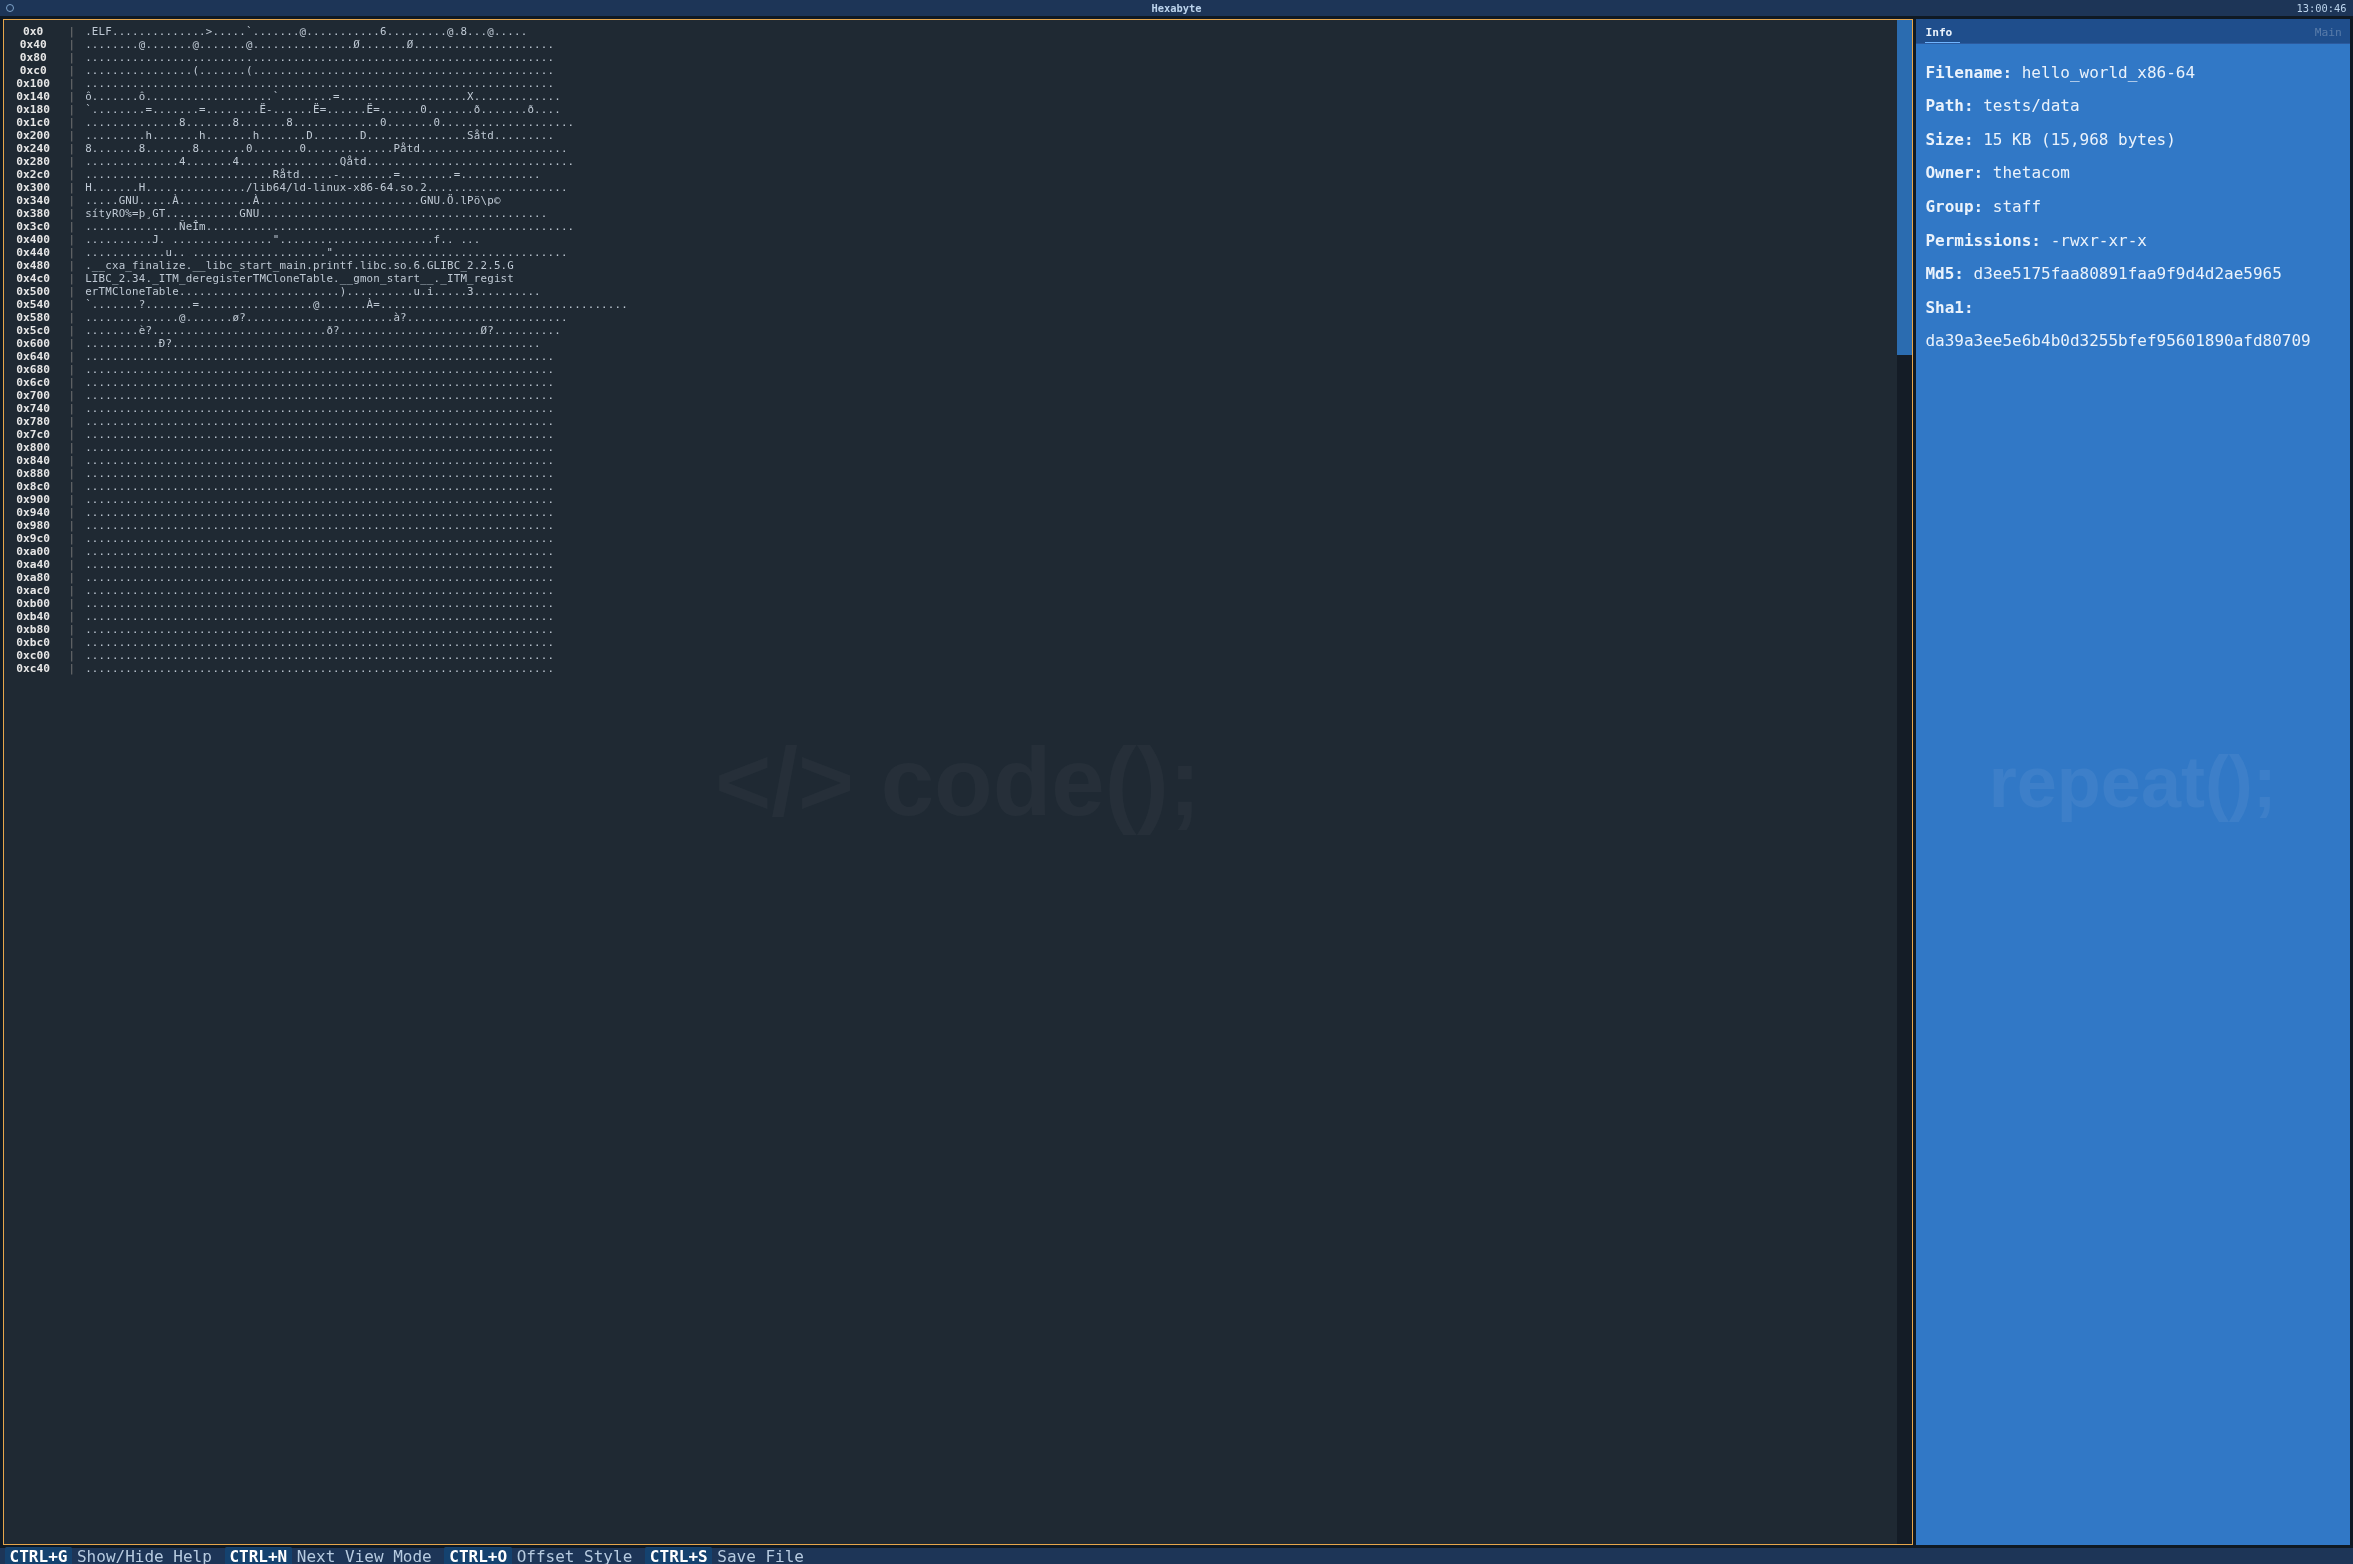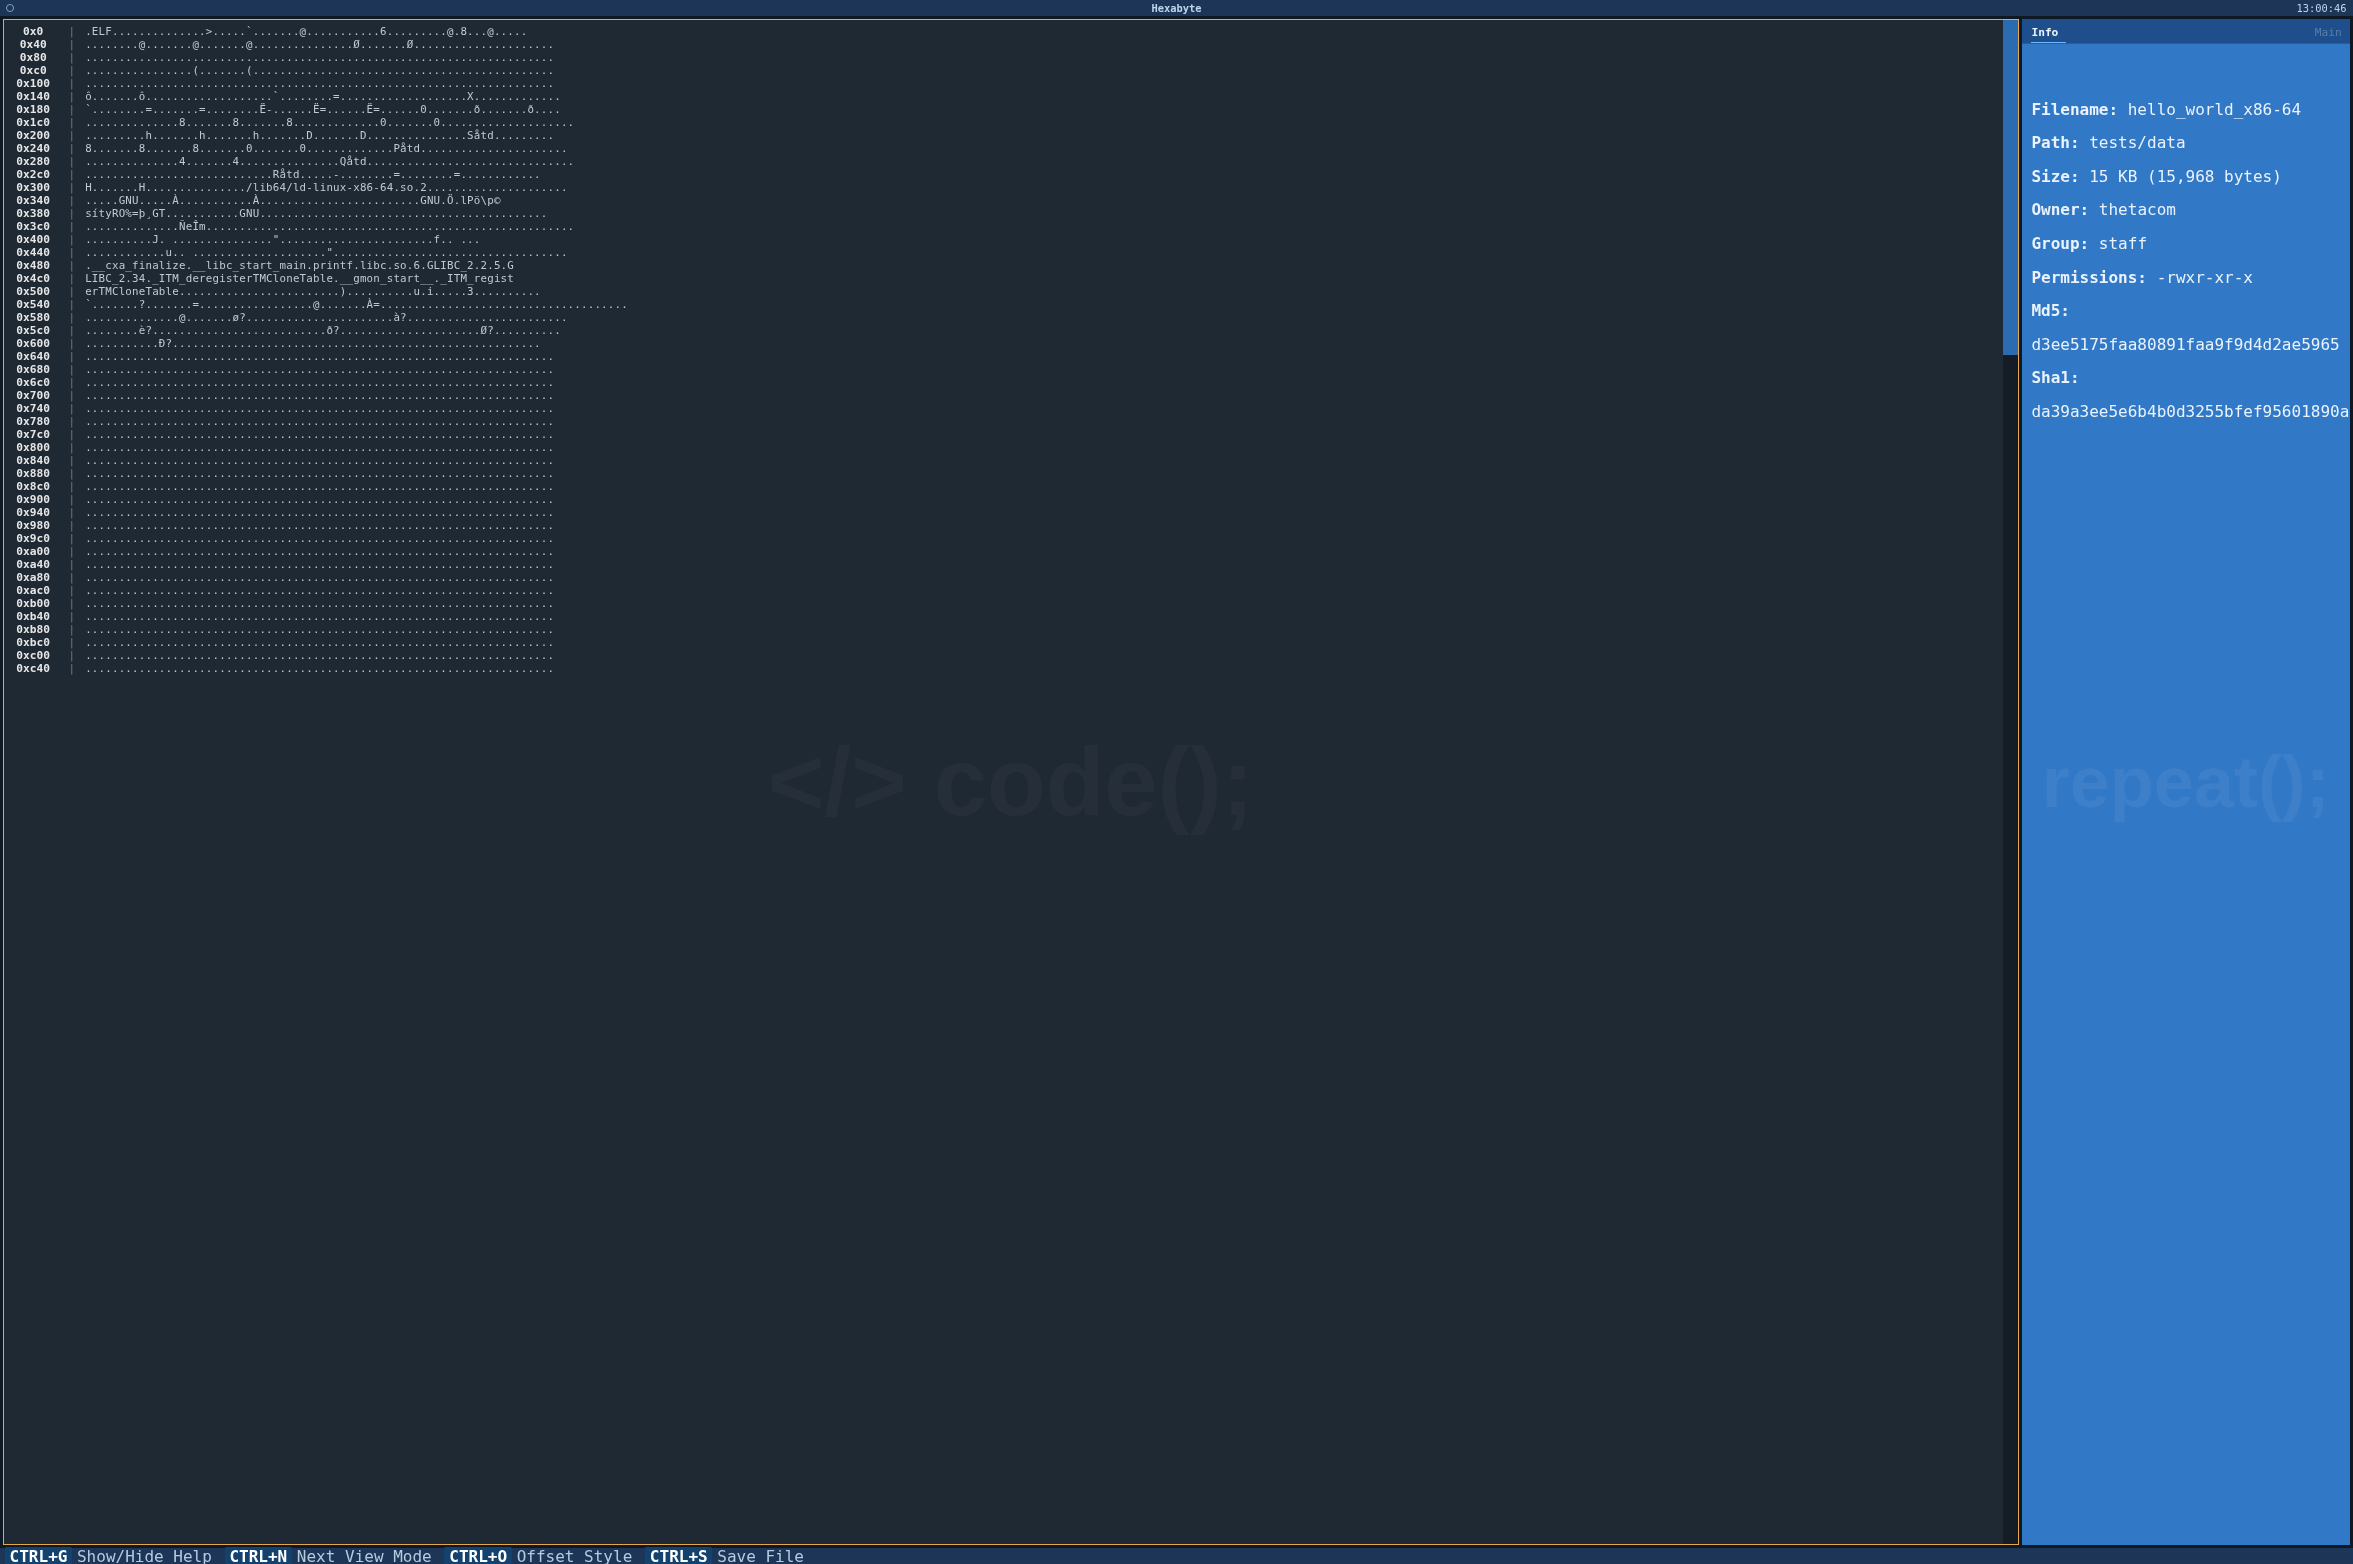--- a/index.html
+++ b/index.html
@@ -82,29 +82,28 @@
     background: #141c26;
     position: relative;
   }
   .scrollbar .thumb {
     position: absolute;
     top: 0; left: 0; right: 0;
     height: 22%;
     background: #2b6cb0;
   }
   .info-panel {
-    width: 328px;
+    width: 434px;
     background: #3178c6;
     margin: 3.2px 3.2px 3.2px 0;
     display: flex;
     flex-direction: column;
     color: #eaf2fb;
     position: relative;
     overflow: hidden;
-    gap: 37px;
   }
   .info-header {
     background: #1f4e8c;
     padding: 6.4px 9.6px 4.8px 9.6px;
     font-weight: 700;
     border-bottom: 1.6px solid #2b5a9e;
     position: relative;
   }
   .info-header .underline {
     position: absolute;

